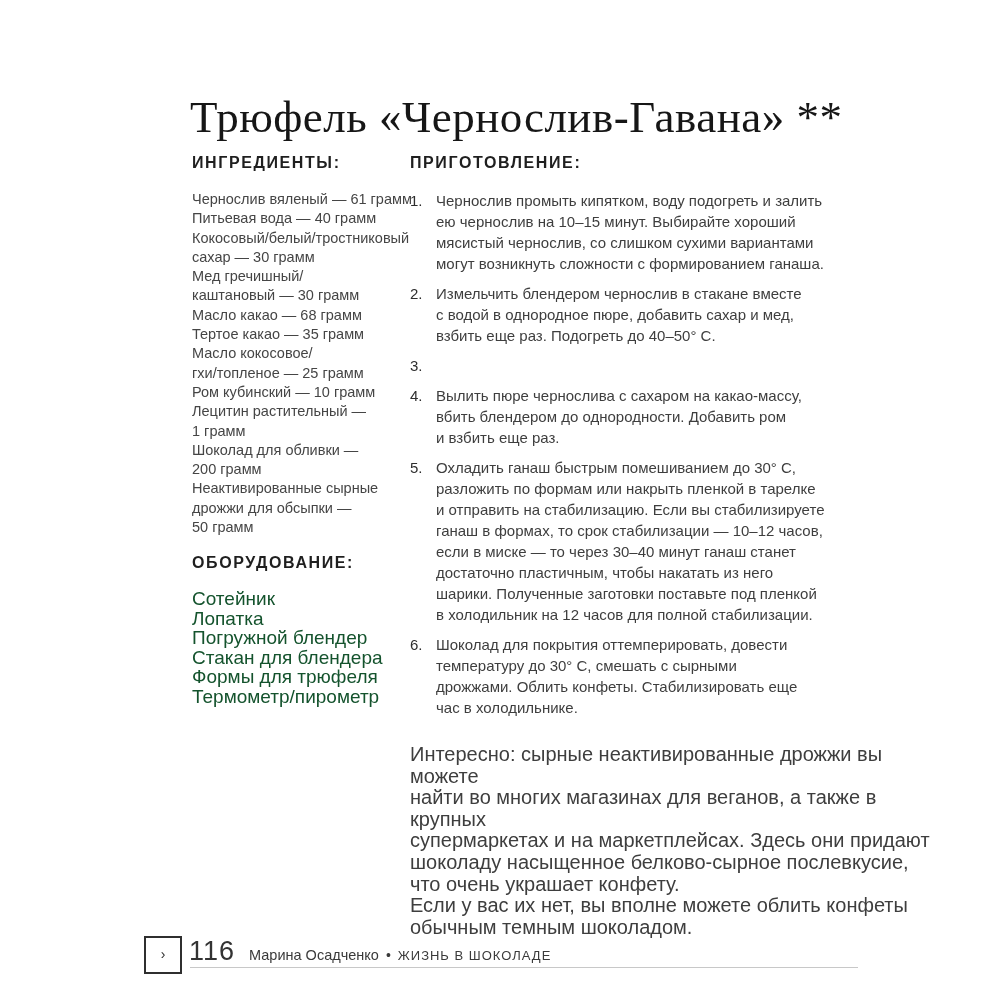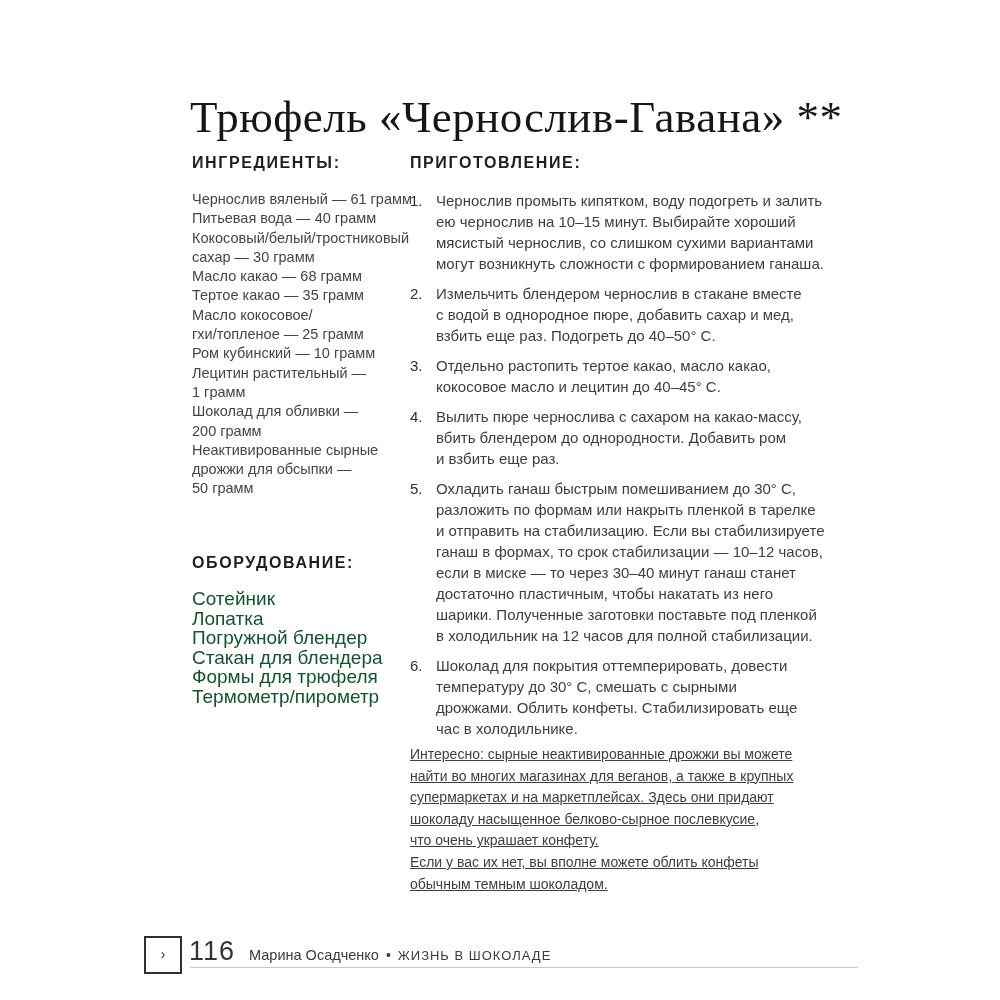--- a/index.html
+++ b/index.html
@@ -74,25 +74,24 @@
     top: 746px;
     font-size: 15px;
     line-height: 20.8px;
     white-space: pre-line;
     color: #3e3e3e;
   }
   .interesting-note {
     position: absolute;
     left: 410px;
     top: 744px;
-    font-size: 14px;
+    font-size: 20px;
     line-height: 21.6px;
     white-space: pre-line;
     color: #3e3e3e;
-    text-decoration: underline;
   }
 
   .footer-box {
     position: absolute;
     left: 144px;
     top: 936px;
     width: 34px;
     height: 34px;
     border: 2px solid #2f2f2f;
     background: #ffffff;
@@ -151,20 +150,22 @@
 
   <h1 class="recipe-title">Трюфель «Чернослив-Гавана» **</h1>
 
   <div class="section-heading h-ingredients">ИНГРЕДИЕНТЫ:</div>
 
   <div class="ingredients-list">
     <div class="ingredient">Чернослив вяленый — 61 грамм</div>
     <div class="ingredient">Питьевая вода — 40 грамм</div>
     <div class="ingredient">Кокосовый/белый/тростниковый
 сахар — 30 грамм</div>
+    <div class="ingredient">Мед гречишный/
+каштановый — 30 грамм</div>
     <div class="ingredient">Масло какао — 68 грамм</div>
     <div class="ingredient">Тертое какао — 35 грамм</div>
     <div class="ingredient">Масло кокосовое/
 гхи/топленое — 25 грамм</div>
     <div class="ingredient">Ром кубинский — 10 грамм</div>
     <div class="ingredient">Лецитин растительный —
 1 грамм</div>
     <div class="ingredient">Шоколад для обливки —
 200 грамм</div>
     <div class="ingredient">Неактивированные сырные
@@ -194,22 +195,20 @@
 могут возникнуть сложности с формированием ганаша.</span>
     </div>
     <div class="step">
       <span class="step-num">2.</span>
       <span class="step-text">Измельчить блендером чернослив в стакане вместе
 с водой в однородное пюре, добавить сахар и мед,
 взбить еще раз. Подогреть до 40–50° C.</span>
     </div>
     <div class="step">
       <span class="step-num">3.</span>
-      <span class="step-text">Отдельно растопить тертое какао, масло какао,
-кокосовое масло и лецитин до 40–45° C.</span>
     </div>
     <div class="step">
       <span class="step-num">4.</span>
       <span class="step-text">Вылить пюре чернослива с сахаром на какао-массу,
 вбить блендером до однородности. Добавить ром
 и взбить еще раз.</span>
     </div>
     <div class="step">
       <span class="step-num">5.</span>
       <span class="step-text">Охладить ганаш быстрым помешиванием до 30° C,

